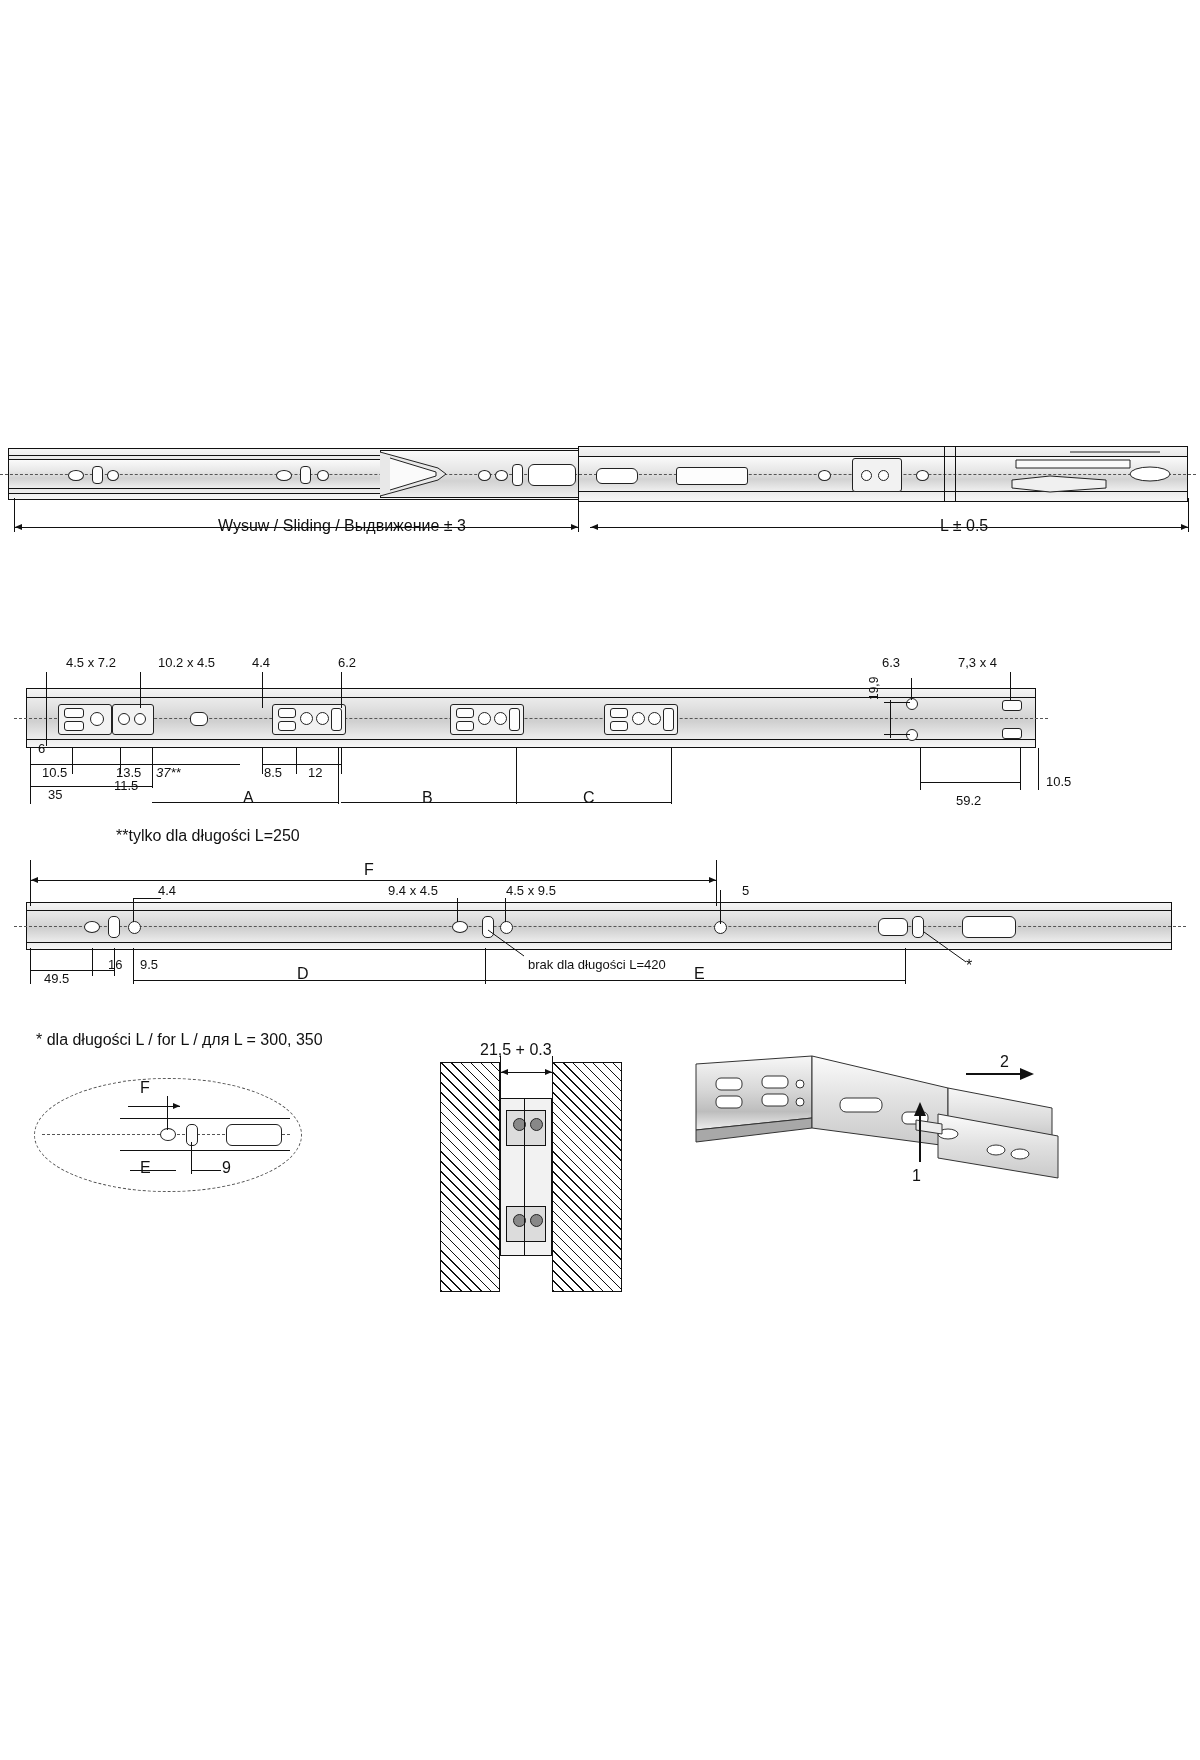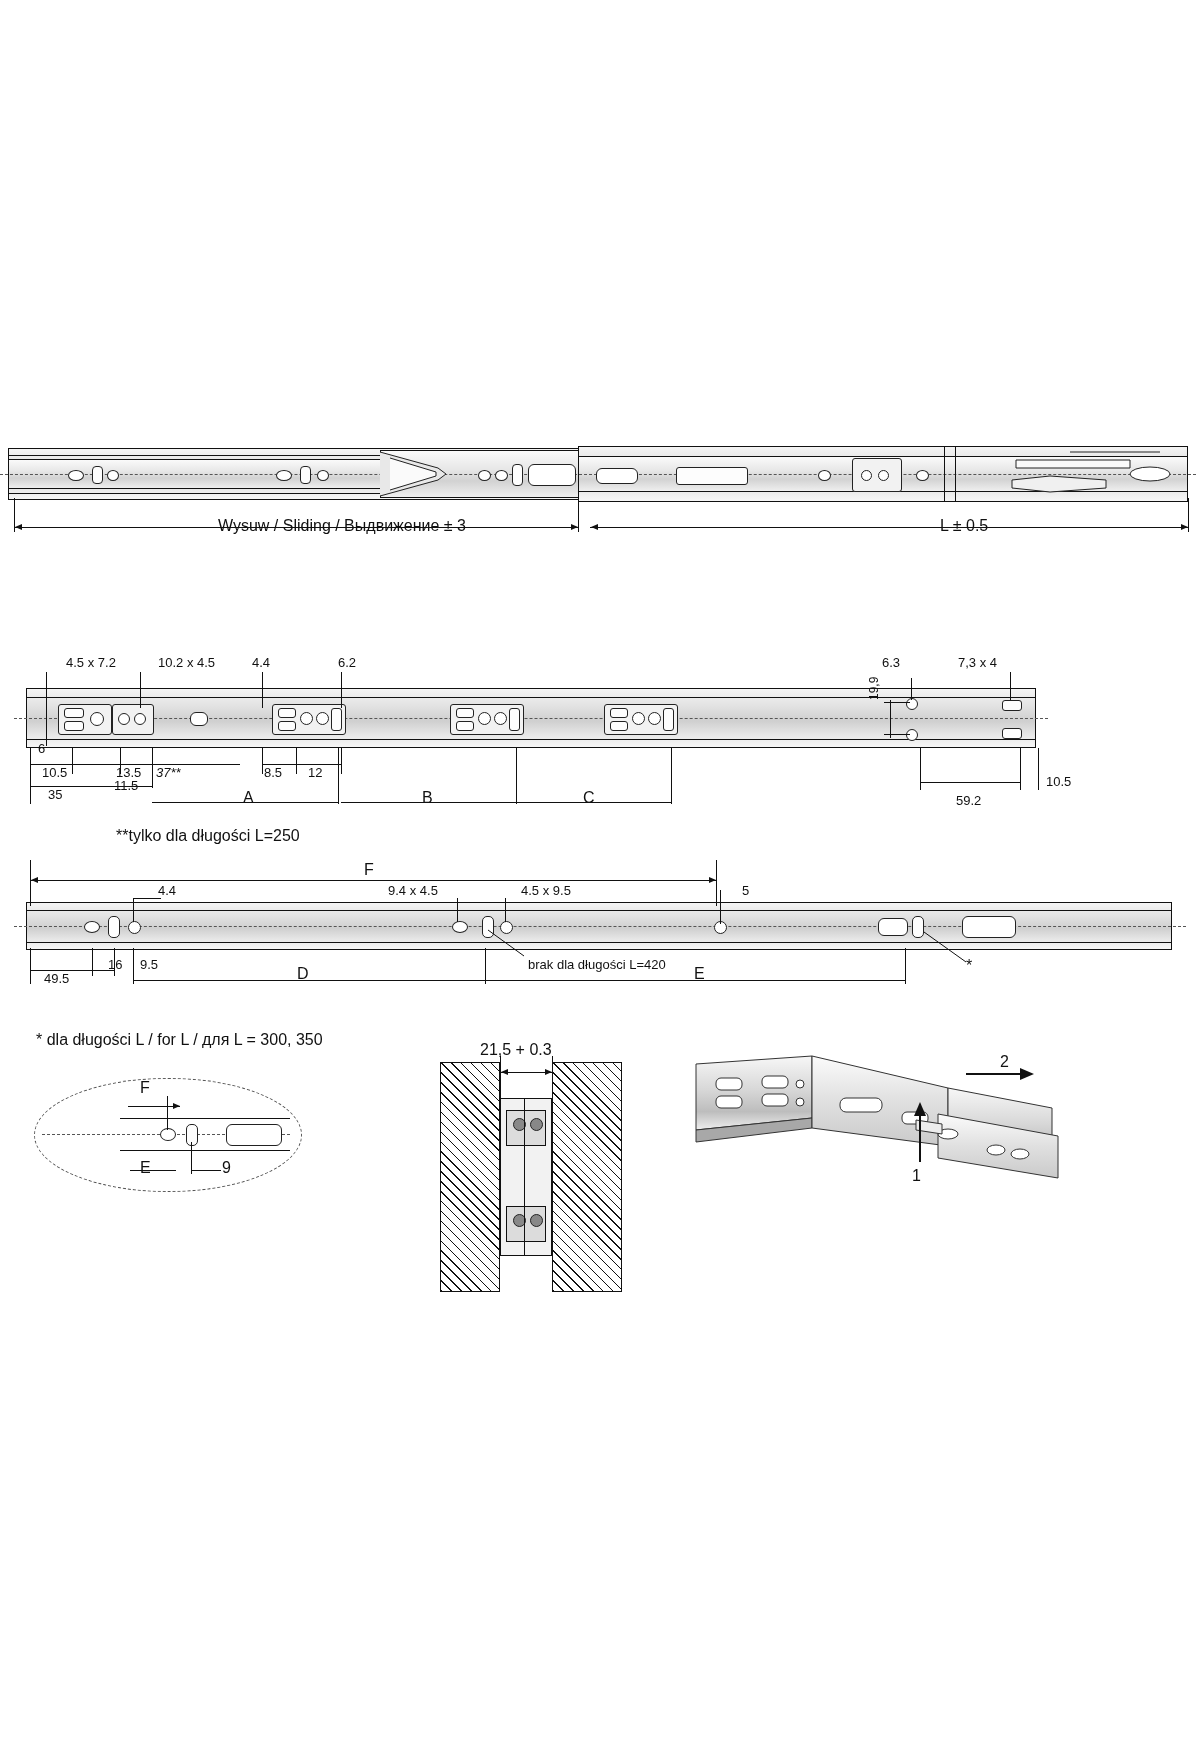--- a/index.html
+++ b/index.html
@@ -238,21 +238,21 @@
     <div class="lbl md" style="left:364px;top:862px;">F</div>
 
     <div class="ln v" style="left:133px;top:898px;height:24px;"></div>
     <div class="lbl sm" style="left:158px;top:884px;">4.4</div>
     <div class="ln h" style="left:133px;top:898px;width:28px;"></div>
 
     <div class="ln v" style="left:457px;top:898px;height:24px;"></div>
     <div class="lbl sm" style="left:388px;top:884px;">9.4 x 4.5</div>
 
     <div class="ln v" style="left:505px;top:898px;height:24px;"></div>
-    <div class="lbl sm" style="left:506px;top:884px;margin-left:15px;">4.5 x 9.5</div>
+    <div class="lbl sm" style="left:506px;top:884px;">4.5 x 9.5</div>
 
     <div class="ln v" style="left:720px;top:890px;height:34px;"></div>
     <div class="lbl sm" style="left:742px;top:884px;">5</div>
 
     <svg style="left:488px;top:930px;width:40px;height:30px;">
       <path d="M0,0 L36,26" stroke="#111" stroke-width="1" fill="none"></path>
     </svg>
     <div class="lbl sm" style="left:528px;top:958px;">brak dla długości L=420</div>
 
     <div class="tickv" style="left:30px;top:948px;height:36px;"></div>

